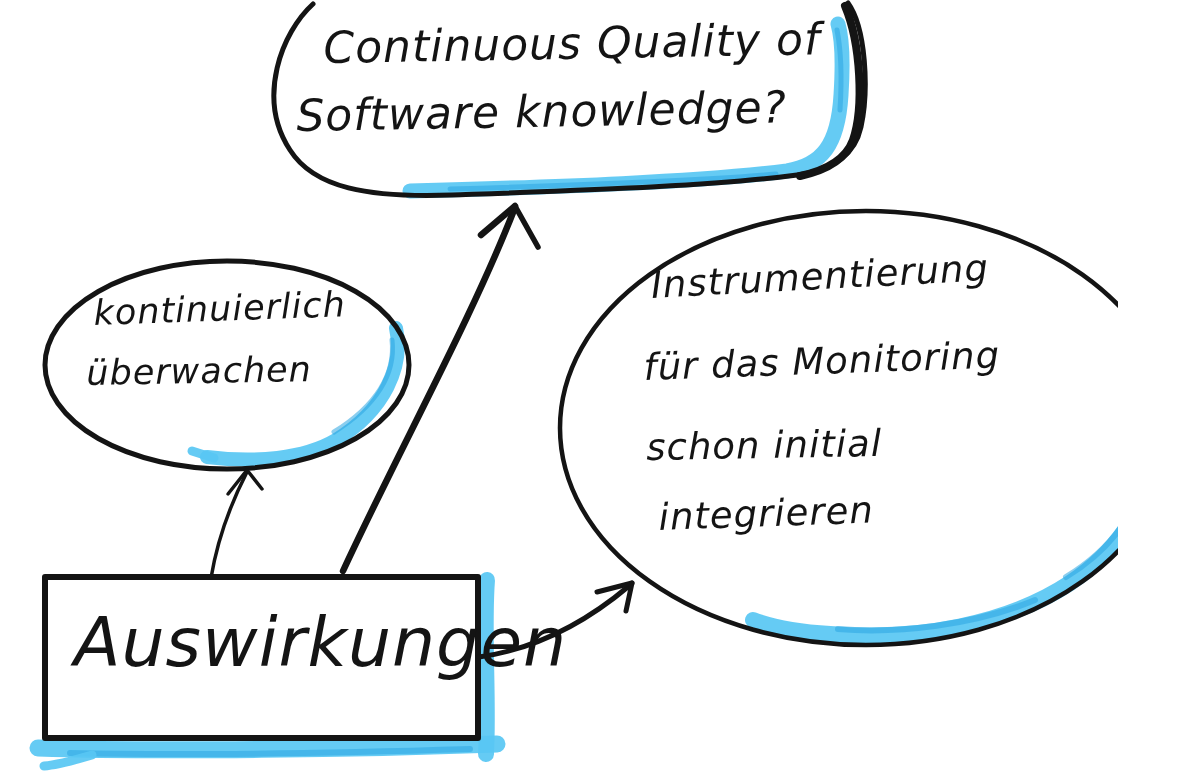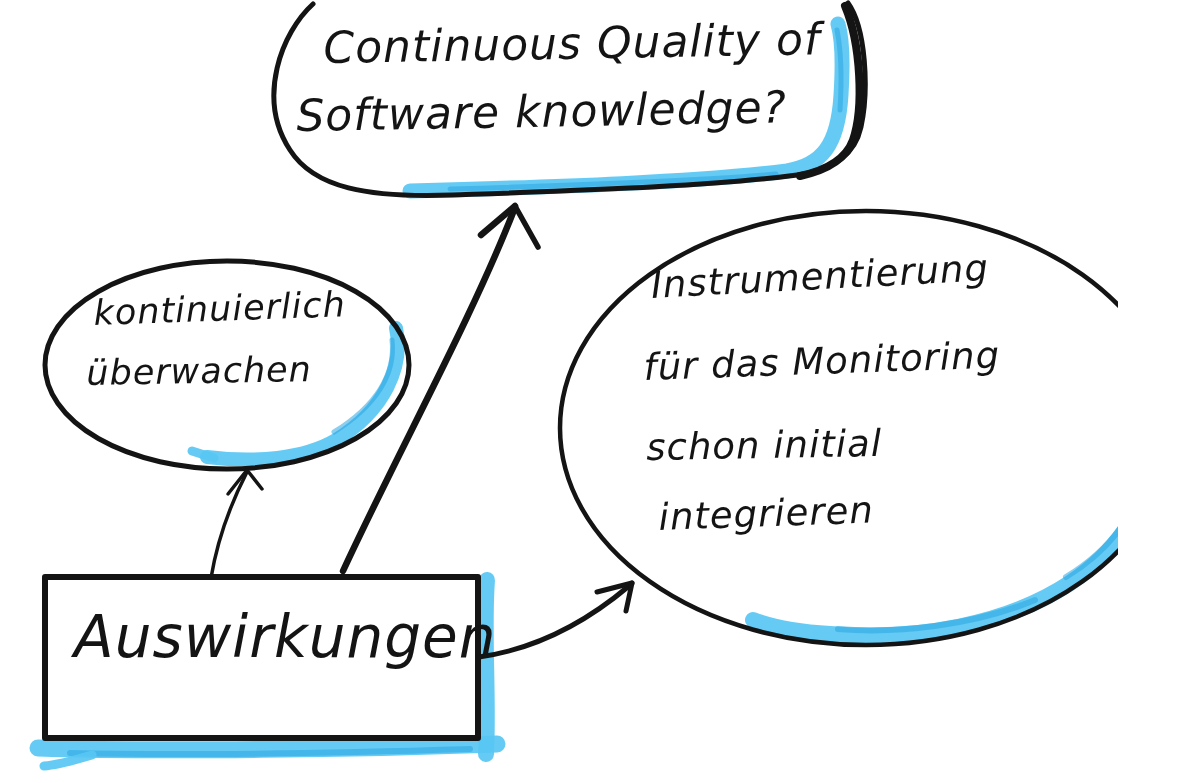--- a/index.html
+++ b/index.html
@@ -101,14 +101,14 @@
   <div class="hand" style="left:296px; top:92px;  font-size:44px; transform:rotate(-1deg);">Software knowledge?</div>
 
   <div class="hand" style="left:93px;  top:294px; font-size:35px; transform:rotate(-2deg);">kontinuierlich</div>
   <div class="hand" style="left:86px;  top:354px; font-size:35px; transform:rotate(-1deg);">überwachen</div>
 
   <div class="hand" style="left:650px; top:266px; font-size:37px; transform:rotate(-3deg);">Instrumentierung</div>
   <div class="hand" style="left:643px; top:348px; font-size:37px; transform:rotate(-2deg);">für das Monitoring</div>
   <div class="hand" style="left:646px; top:428px; font-size:37px; transform:rotate(-1deg);">schon initial</div>
   <div class="hand" style="left:658px; top:498px; font-size:37px; transform:rotate(-2deg);">integrieren</div>
 
-  <div class="hand" style="left:74px;  top:606px; font-size:58px;">Auswirkungen</div>
+  <div class="hand" style="left:74px;  top:606px; font-size:68px;">Auswirkungen</div>
 </div>
 
 </body></html>

